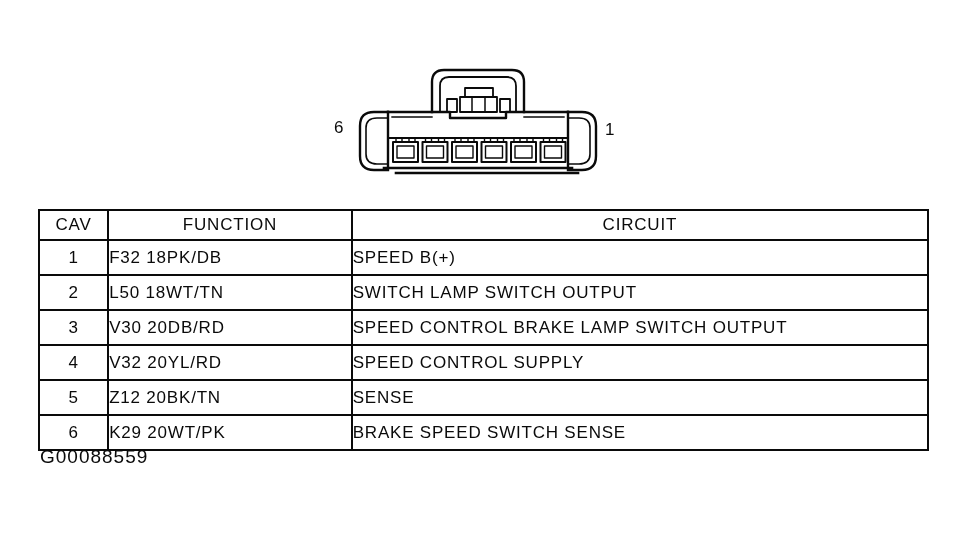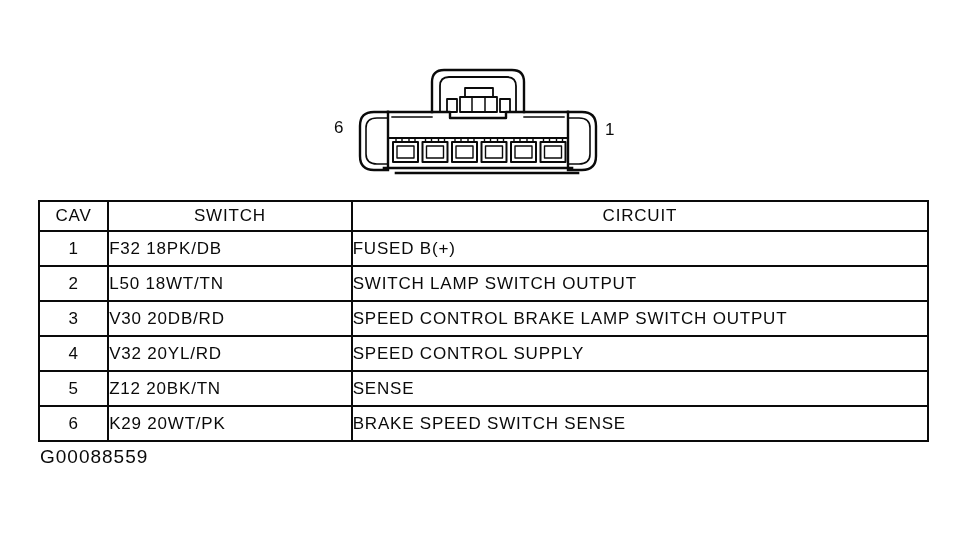--- a/index.html
+++ b/index.html
@@ -17,21 +17,21 @@
     position:absolute;
     font-size:17px;
     color:#0a0a0a;
     letter-spacing:0.5px;
   }
   #pin-label-left{left:334px;top:118px;}
   #pin-label-right{left:605px;top:120px;}
   
   #pinout-table{
     position:absolute;
-    left:38px;top:200px;
+    left:38px;top:209px;
     width:891px;
     border-collapse:collapse;
     table-layout:fixed;
   }
   #pinout-table th, #pinout-table td{
     border:2px solid #0a0a0a;
     font-size:17px;
     font-weight:normal;
     letter-spacing:0.8px;
     padding:0;
@@ -124,29 +124,29 @@
 
   <table id="pinout-table">
     <colgroup>
       <col class="col-cav">
         <col class="col-circuit">
         <col class="col-function">
     </colgroup>
     <thead>
       <tr>
         <th>CAV</th>
-        <th>SWITCH</th>
+        <th>FUNCTION</th>
         <th>CIRCUIT</th>
       </tr>
     </thead>
     <tbody>
       <tr>
         <td class="cell-cav">1</td>
         <td class="cell-circuit">F32 18PK/DB</td>
-        <td class="cell-function">FUSED B(+)</td>
+        <td class="cell-function">SPEED B(+)</td>
       </tr>
       <tr>
         <td class="cell-cav">2</td>
         <td class="cell-circuit">L50 18WT/TN</td>
         <td class="cell-function">SWITCH LAMP SWITCH OUTPUT</td>
       </tr>
       <tr>
         <td class="cell-cav">3</td>
         <td class="cell-circuit">V30 20DB/RD</td>
         <td class="cell-function">SPEED CONTROL BRAKE LAMP SWITCH OUTPUT</td>

